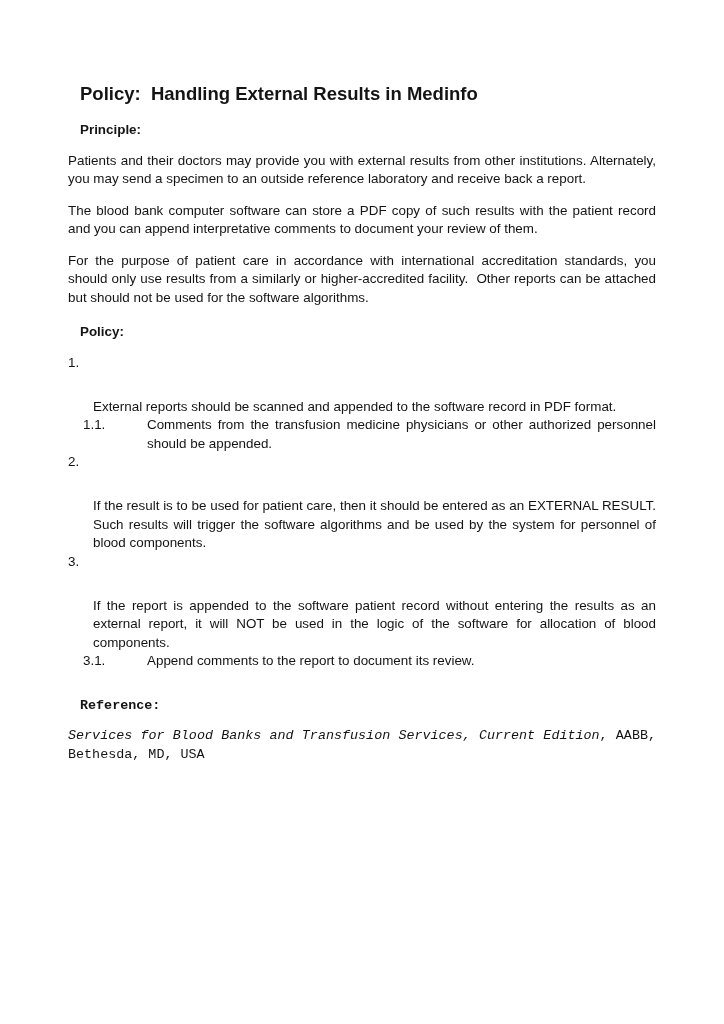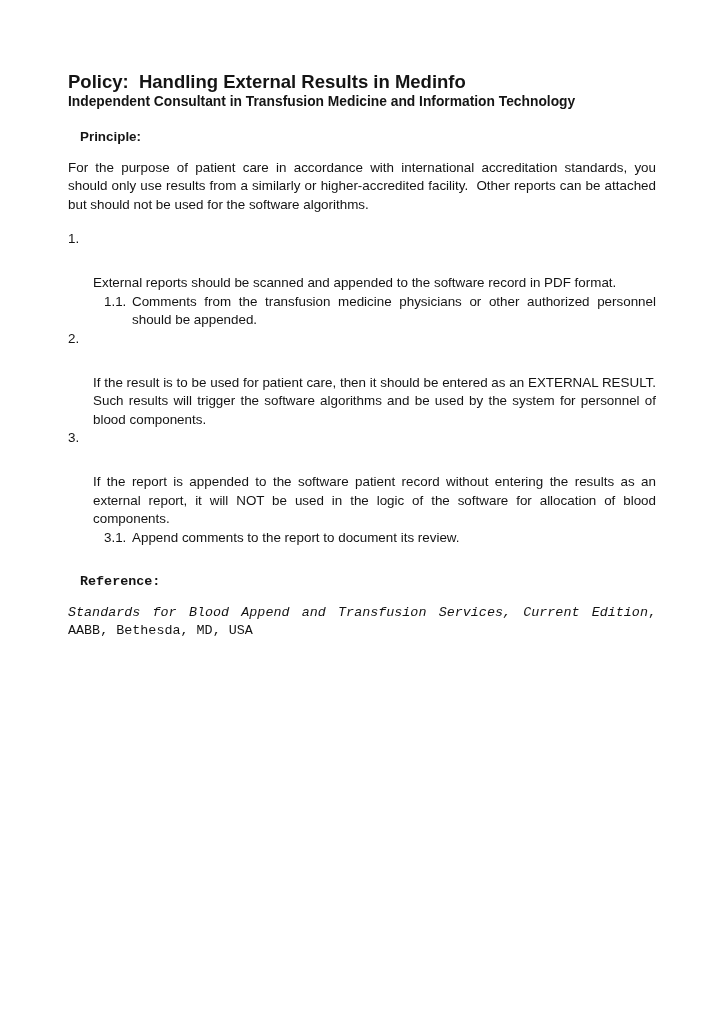--- a/index.html
+++ b/index.html
@@ -16,21 +16,21 @@
     font-family: "Liberation Sans", sans-serif;
     color: #141414;
   }
   .content {
     padding: 71px 68px 0 68px;
   }
   .doc-title {
     font-size: 18.5px;
     font-weight: bold;
     line-height: 21px;
-    margin: 0;
+    margin: 12px;
     white-space: pre-wrap;
   }
   .doc-subtitle {
     font-size: 13.8px;
     font-weight: bold;
     line-height: 19px;
     margin: 0;
     white-space: pre-wrap;
   }
   .body-text, .heading {
@@ -56,21 +56,21 @@
     flex: none;
     width: 25px;
     white-space: pre;
   }
   .policy-item .itext {
     flex: 1;
     text-align: justify;
     white-space: pre-wrap;
     margin-top: 44px;
   }
-  .sub-item { display: flex; margin-left: 36px; }
+  .sub-item { display: flex; margin-left: 15px; gap: 36px; }
   .sub-item .num {
     flex: none;
     width: 28px;
     white-space: pre;
   }
   .sub-item .itext {
     flex: 1;
     text-align: justify;
     white-space: pre-wrap;
   }
@@ -82,29 +82,31 @@
   .citation .it { font-style: italic; }
 </style>
 </head>
 <body>
 
 <div class="page">
   <div class="content">
 
     <div>
       <h1 class="doc-title">Policy:  Handling External Results in Medinfo</h1>
-      <div class="doc-subtitle">Independent Consultant in Transfusion Medicine and Information Technology</div>
     </div>
 
     <div class="section-principle body-text">
       <div class="heading">Principle:</div>
+      <p class="para">Patients and their doctors may provide you with external results from other institutions. Alternately, you may send a specimen to an outside reference laboratory and receive back a report.</p>
+      <p class="para">The blood bank computer software can store a PDF copy of such results with the patient record and you can append interpretative comments to document your review of them.</p>
       <p class="para">For the purpose of patient care in accordance with international accreditation standards, you should only use results from a similarly or higher-accredited facility.  Other reports can be attached but should not be used for the software algorithms.</p>
     </div>
 
     <div class="section-policy body-text">
+      <div class="heading">Policy:</div>
       <div class="policy-list">
 
         <div class="policy-item">
           <span class="num">1.</span>
           <span class="itext">External reports should be scanned and appended to the software record in PDF format.</span>
         </div>
         <div class="sub-item">
           <span class="num">1.1.</span>
           <span class="itext">Comments from the transfusion medicine physicians or other authorized personnel should be appended.</span>
         </div>
@@ -121,17 +123,17 @@
         <div class="sub-item">
           <span class="num">3.1.</span>
           <span class="itext">Append comments to the report to document its review.</span>
         </div>
 
       </div>
     </div>
 
     <div class="section-reference body-text">
       <div class="heading">Reference:</div>
-      <p class="citation"><span class="it">Standards for Blood Append and Transfusion Services, Current Edition</span><span>, AABB, Bethesda, MD, USA</span></p>
+      <p class="citation"><span class="it">Services for Blood Banks and Transfusion Services, Current Edition</span><span>, AABB, Bethesda, MD, USA</span></p>
     </div>
 
   </div>
 </div>
 
 </body></html>

